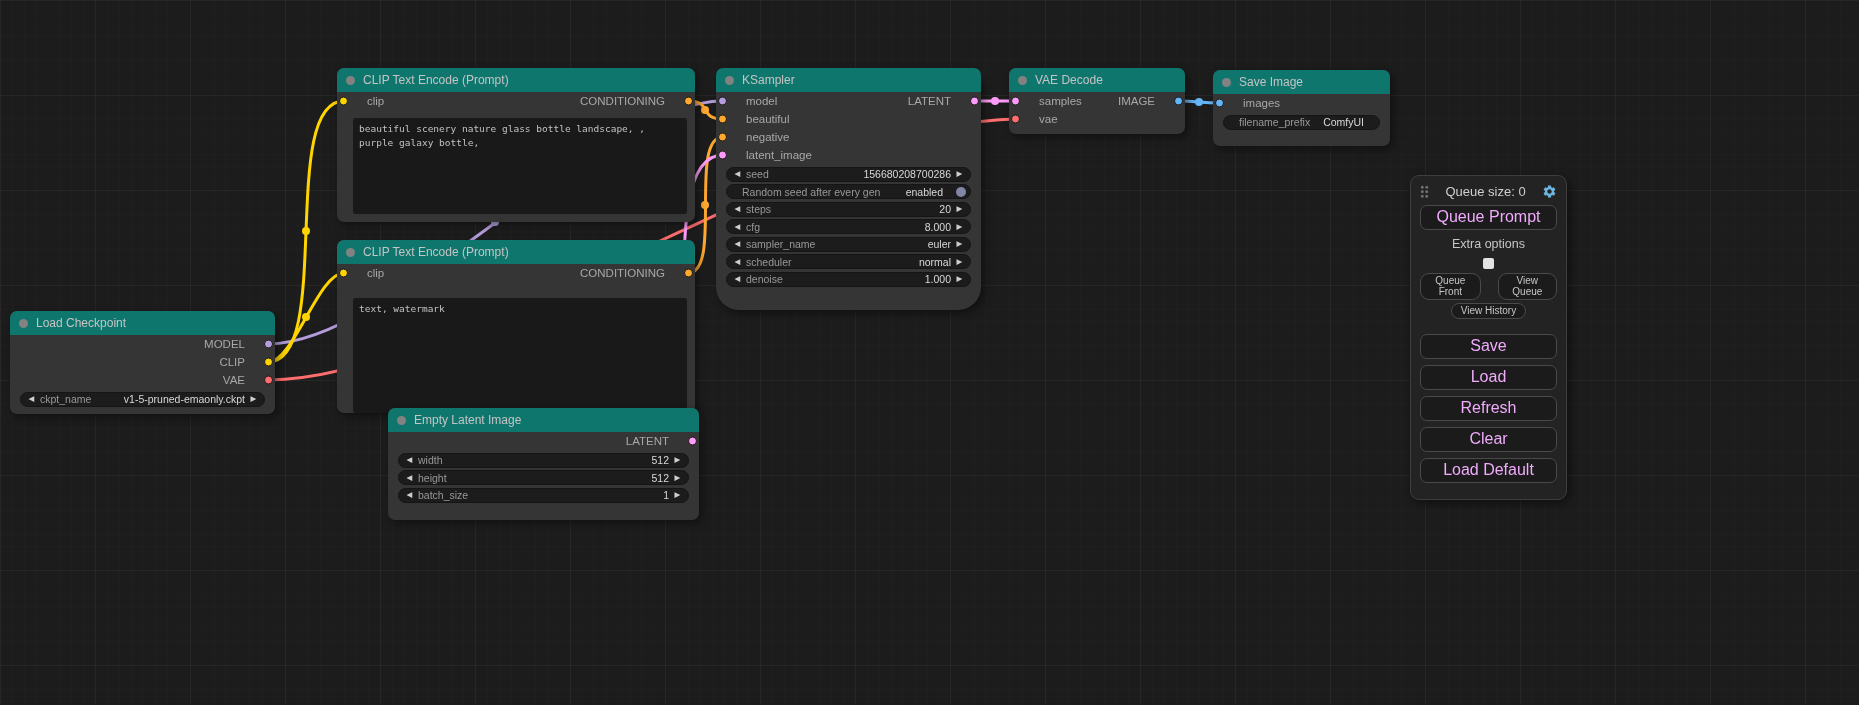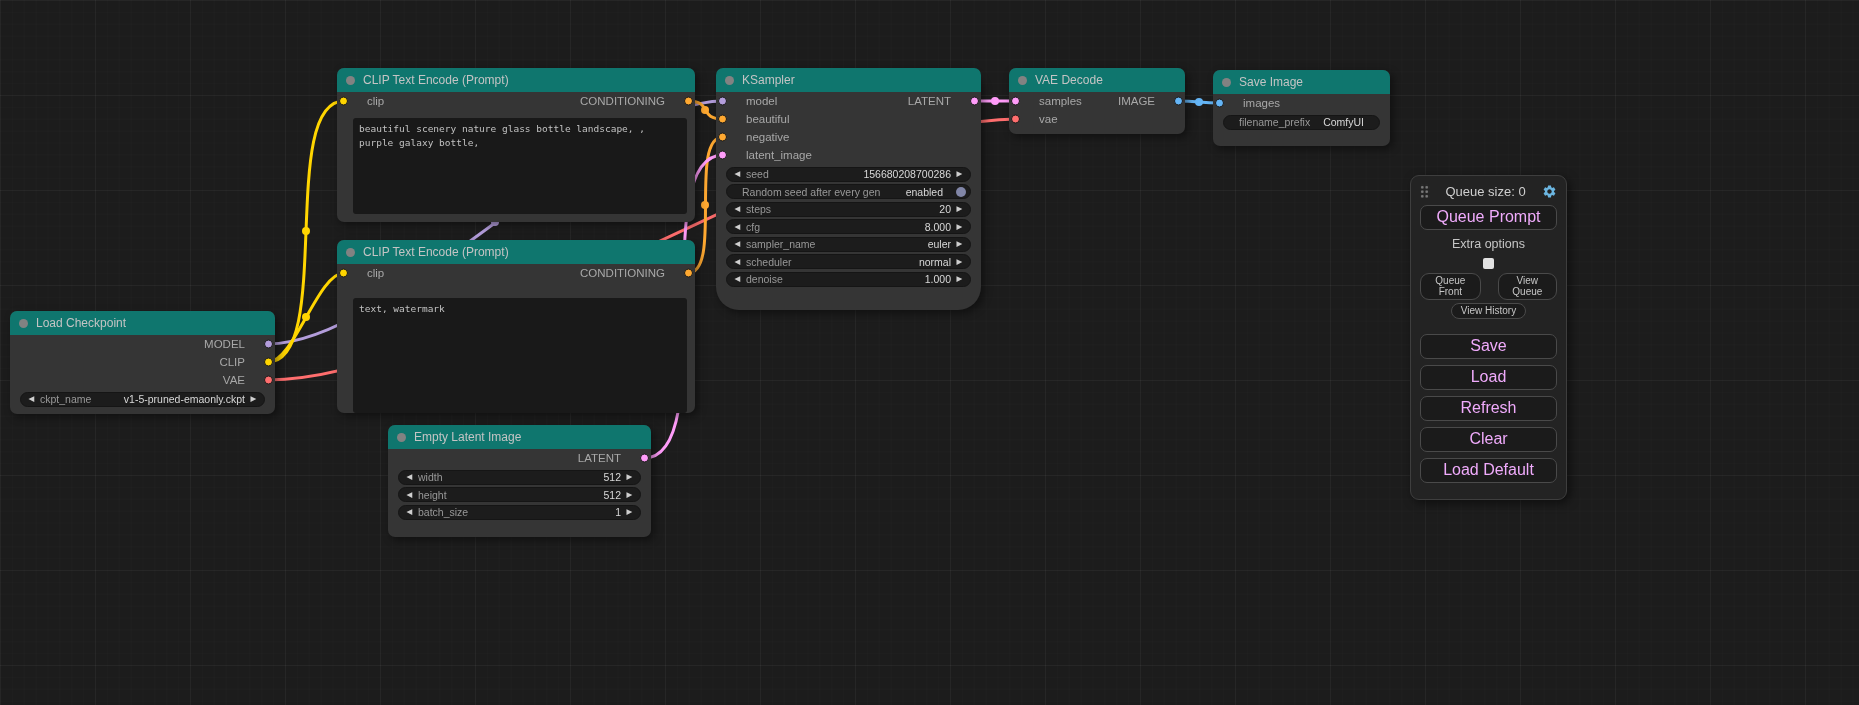--- a/index.html
+++ b/index.html
@@ -131,21 +131,21 @@
   </div>
   <div class="slot-row">
     <span class="dot in" style="background: rgb(255, 213, 0);"></span>
     <span>clip</span>
     <span class="out-label">CONDITIONING</span>
     <span class="dot out" style="background: rgb(255, 169, 49);"></span>
   </div>
   <div class="prompt" style="top:50px;height:115px;margin-top:8px;">text, watermark</div>
 </div>
 
-<div class="node" style="left:388px;top:425px;width:263px;height:112px;">
+<div class="node" style="left:388px;top:408px;width:311px;height:112px;">
   <div class="node-title">
     <span class="title-dot"></span>
     <span>Empty Latent Image</span>
   </div>
   <div class="slot-row">
     <span class="out-label">LATENT</span>
     <span class="dot out" style="background: rgb(255, 156, 249);"></span>
   </div>
   <div class="widget">
     <span class="warr">◀</span>

